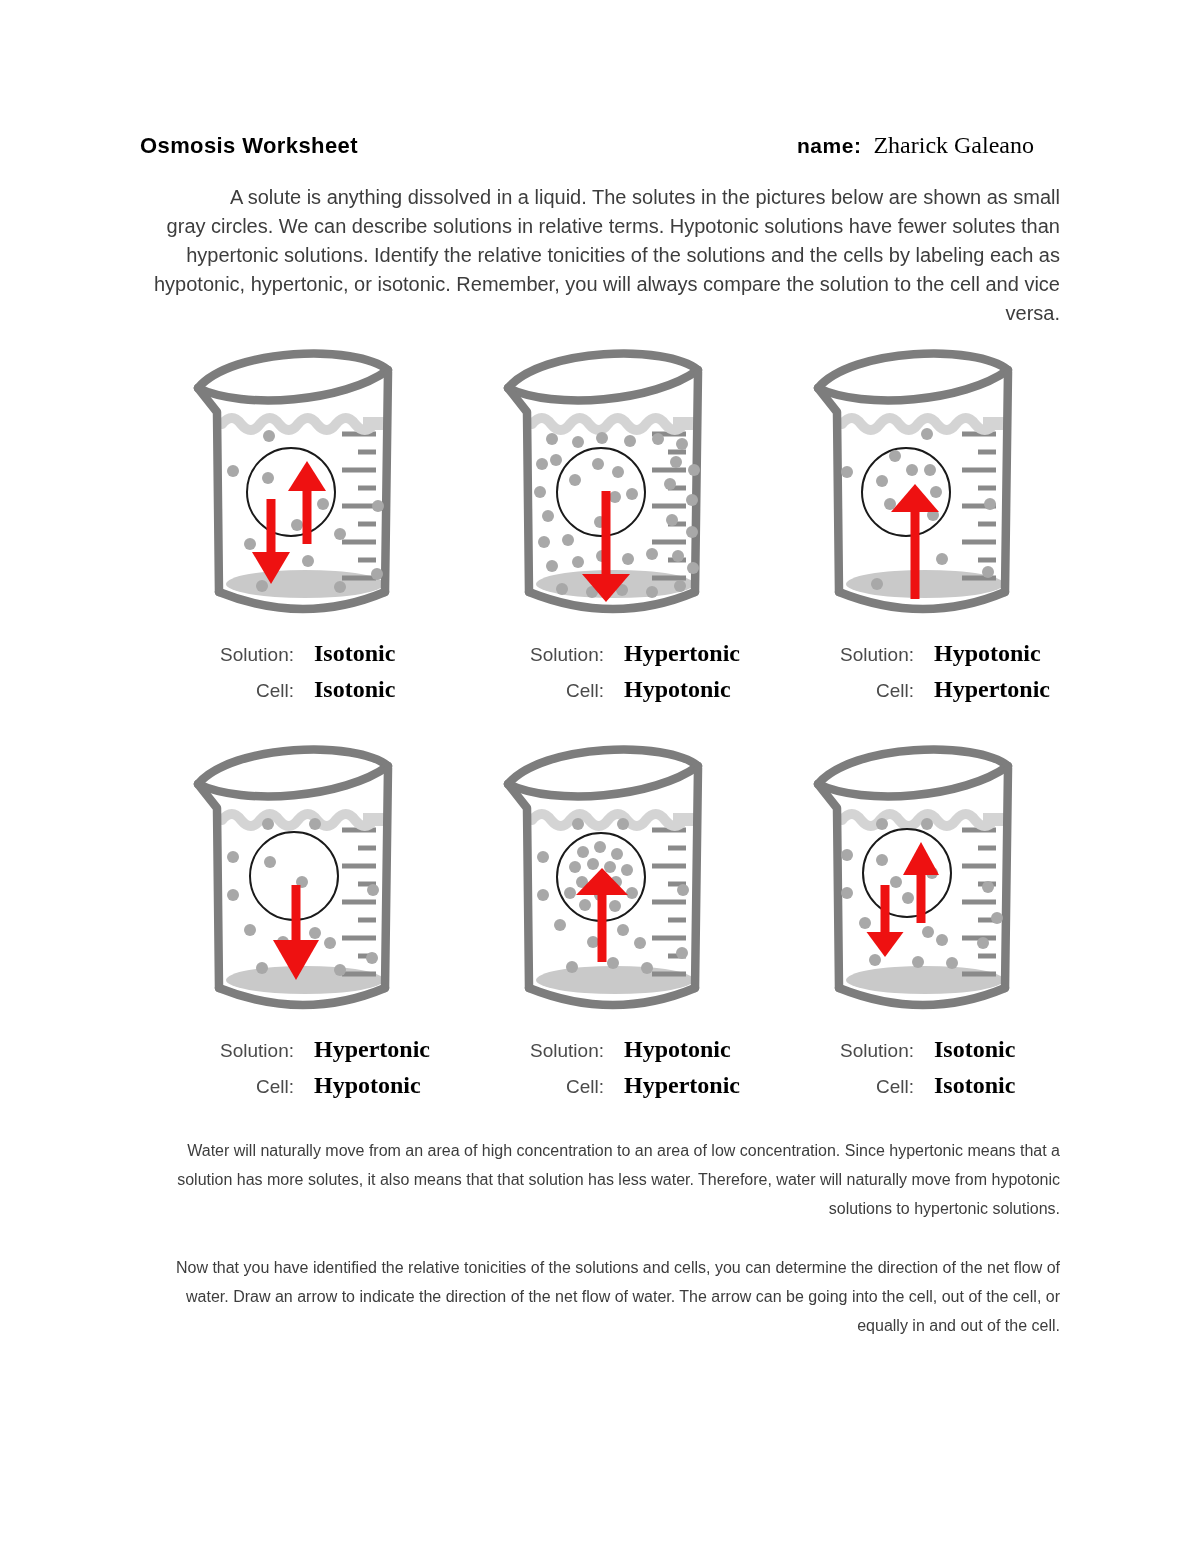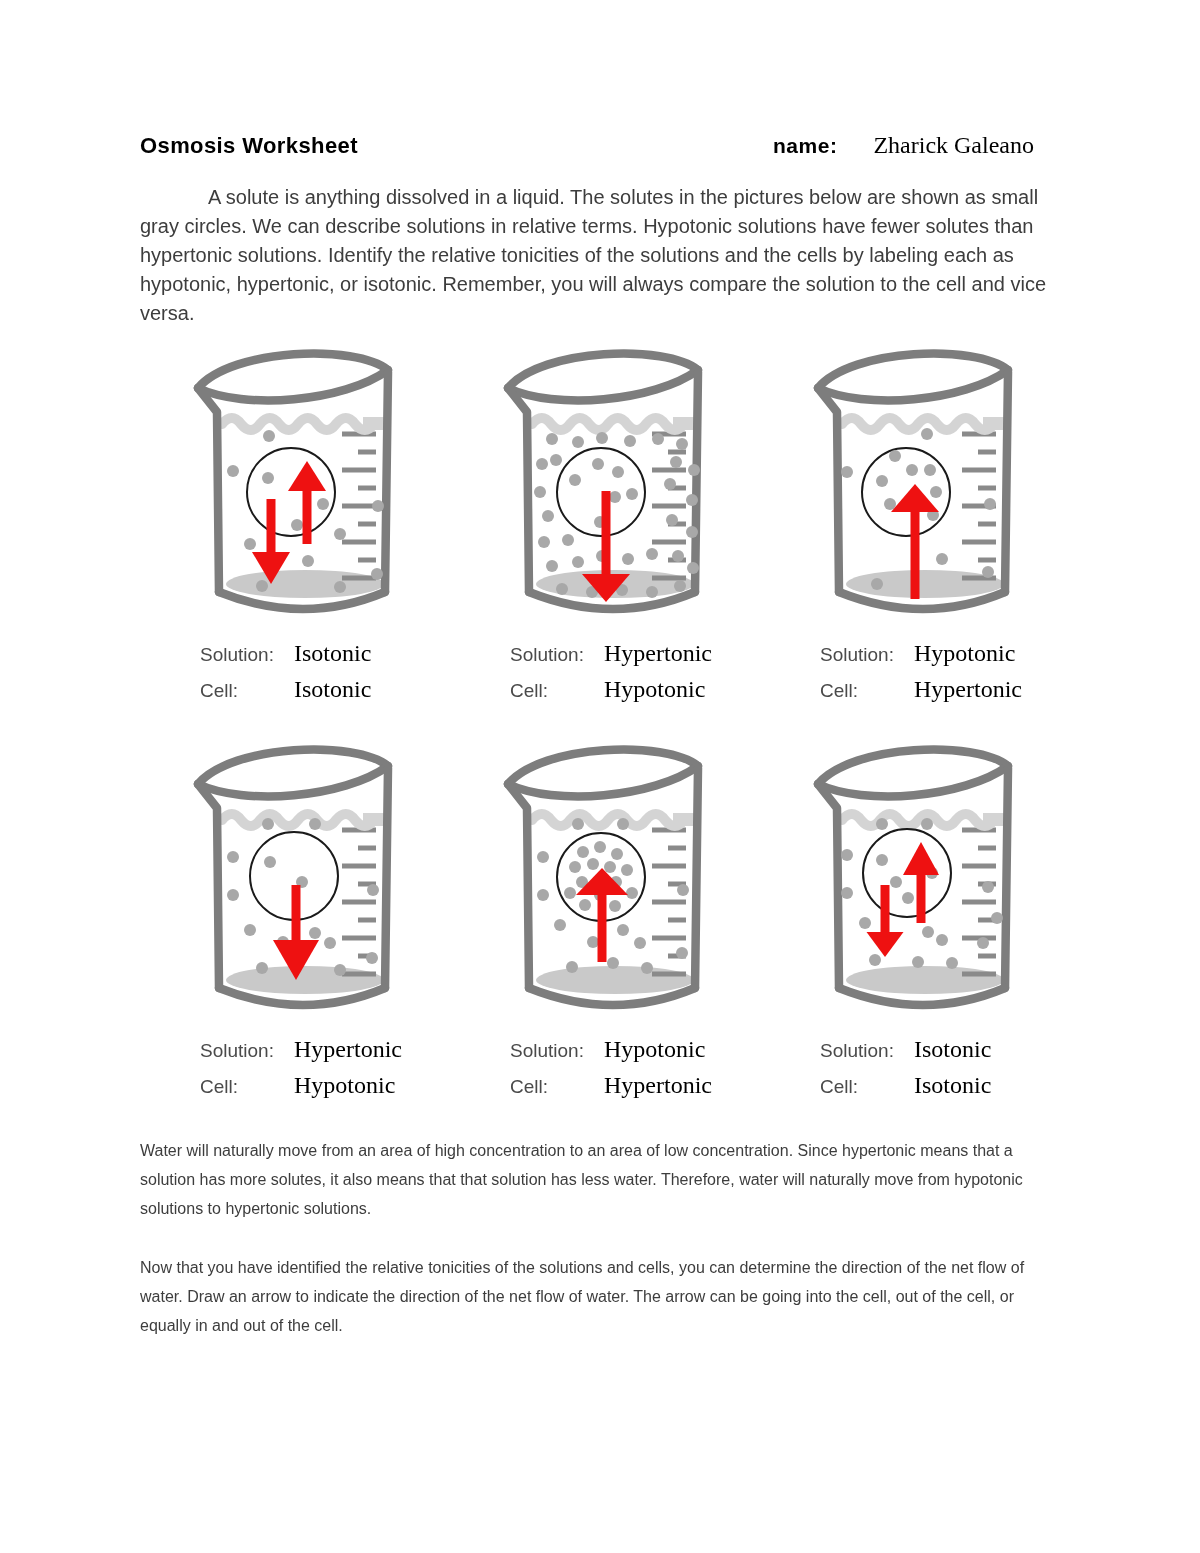--- a/index.html
+++ b/index.html
@@ -1,43 +1,43 @@
 <!DOCTYPE html>
 <html><head>
 <meta charset="utf-8">
 <style>
   html,body{margin:0;padding:0;background:#fff;}
   .page{
     width:1200px;min-height:1553px;background:#fff;box-sizing:border-box;
     padding:132px 140px 60px 140px;
     font-family:"Liberation Sans",sans-serif;color:#3d3d3d;
-    position:relative;overflow:hidden;
+    position:relative;overflow:hidden;text-align:right;
   }
   .hdr{display:flex;justify-content:space-between;align-items:baseline;}
   .hdr h1{font-size:22px;font-weight:700;color:#000;margin:0;letter-spacing:.4px;}
-  .namegrp{display:flex;align-items:baseline;margin-right:26px;gap:24px;}
+  .namegrp{display:flex;align-items:baseline;margin-right:26px;}
   .namelab{font-size:21px;font-weight:700;color:#000;letter-spacing:.5px;}
   .nameval{font-family:"Liberation Serif",serif;font-size:24px;color:#000;margin-left:12px;}
   .defs{margin-top:24px;font-size:20px;color:#3d3d3d;display:flex;}
   .defs span:nth-child(1){margin-left:172px;}
   .defs span:nth-child(2){margin-left:100px;}
   .defs span:nth-child(3){margin-left:100px;}
   p.intro{margin:24px 0 0 0;font-size:20px;line-height:29px;text-indent:68px;max-width:925px;}
   p.bodytext{margin:28px 0 0 0;font-size:16px;line-height:29px;max-width:925px;}
   p.bodytext + p.bodytext{margin-top:30px;}
   .grid{
     display:grid;grid-template-columns:repeat(3,260px);
     column-gap:50px;row-gap:28px;margin:16px 0 0 40px;
   }
   .panel{width:260px;}
   .beaker{width:260px;height:290px;display:block;}
   .answers{margin:6px 0 0 20px;}
   .ansrow{display:flex;align-items:baseline;height:36px;}
   .anslab{font-size:19px;color:#4a4a4a;width:94px;flex:none;}
-  .ansval{font-family:"Liberation Serif",serif;font-size:24px;font-weight:400;color:#000;}
+  .ansval{font-family:"Liberation Serif",serif;font-size:24px;font-weight:700;color:#000;margin-left:20px;}
 </style>
 </head>
 <body>
 
 <div class="page">
 
   <header class="hdr">
     <h1>Osmosis Worksheet</h1>
     <div class="namegrp">
       <span class="namelab">name:</span>

